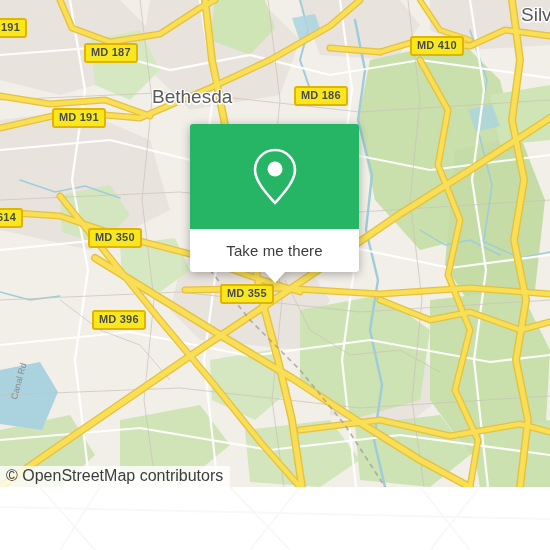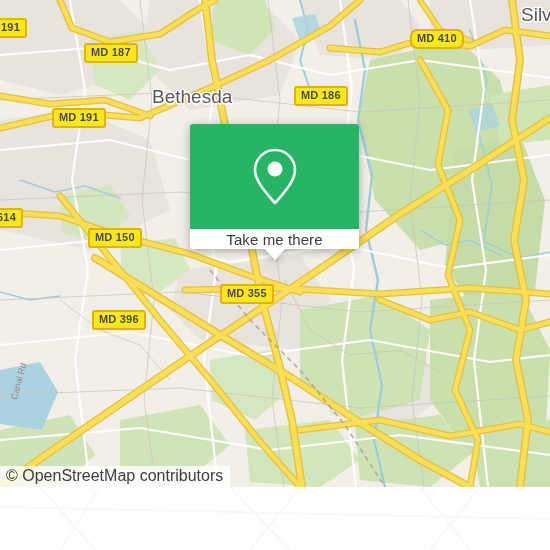--- a/index.html
+++ b/index.html
@@ -63,21 +63,21 @@
     filter:drop-shadow(0 2px 5px rgba(0,0,0,.30));
   }
   .popup-green{
     height:105px;
     background:#25b565;
     border-radius:3px 3px 0 0;
     display:flex;align-items:center;justify-content:center;
   }
   .pin-icon{display:block;}
   .popup-white{
-    height:20px;
+    height:43px;
     background:#ffffff;
     border-radius:0 0 3px 3px;
     display:flex;align-items:center;justify-content:center;
     position:relative;
   }
   .popup-label{
     color:#3b3b3b;
     font-size:15px;
     font-family:"Liberation Sans", sans-serif;
     letter-spacing:.1px;
@@ -284,24 +284,24 @@
     </svg>
 
     <div class="place-label" style="left:152px;top:86px;">Bethesda</div>
     <div class="place-label" style="left:521px;top:4px;">Silv</div>
 
     <div class="street-label-vert" style="left:9px;top:398px;transform:rotate(-75deg);">Canal Rd</div>
 
     <div class="shield" style="left:-6px;top:18px;">191</div>
     <div class="shield" style="left:84px;top:43px;">MD 187</div>
     <div class="shield" style="left:52px;top:108px;">MD 191</div>
-    <div class="shield" style="left:410px;top:29px;border-radius:7px;">MD 410</div>
+    <div class="shield" style="left:410px;top:36px;">MD 410</div>
     <div class="shield" style="left:294px;top:86px;">MD 186</div>
     <div class="shield" style="left:-10px;top:208px;">614</div>
-    <div class="shield" style="left:88px;top:228px;">MD 150</div>
+    <div class="shield" style="left:88px;top:228px;">MD 350</div>
     <div class="shield" style="left:92px;top:310px;">MD 396</div>
     <div class="shield" style="left:220px;top:284px;">MD 355</div>
 
     <div class="popup">
       <div class="popup-green">
         <svg class="pin-icon" width="52" height="62" viewBox="0 0 52 62">
           <path d="M26 4 C15 4 6 13 6 24 C6 36 20 50 26 57 C32 50 46 36 46 24 C46 13 37 4 26 4 Z" fill="none" stroke="#ffffff" stroke-width="2.6" stroke-linejoin="round"></path>
           <circle cx="26" cy="23" r="7.5" fill="#ffffff"></circle>
         </svg>
       </div>

